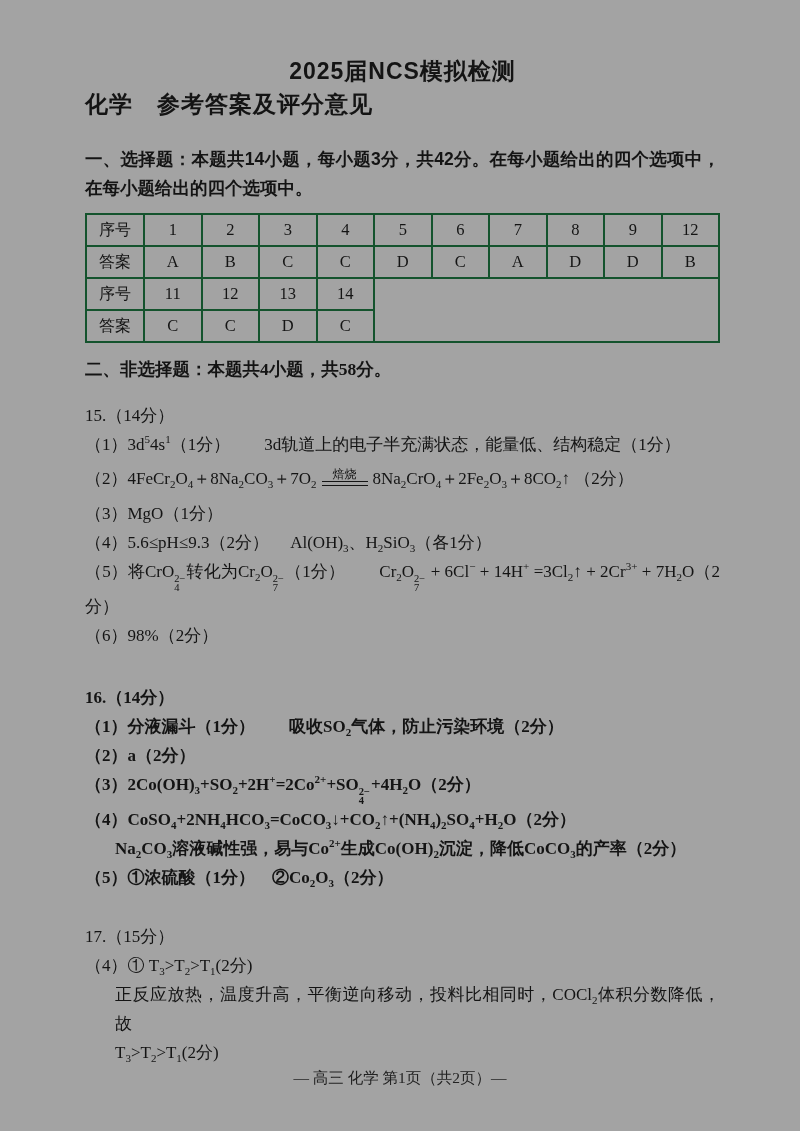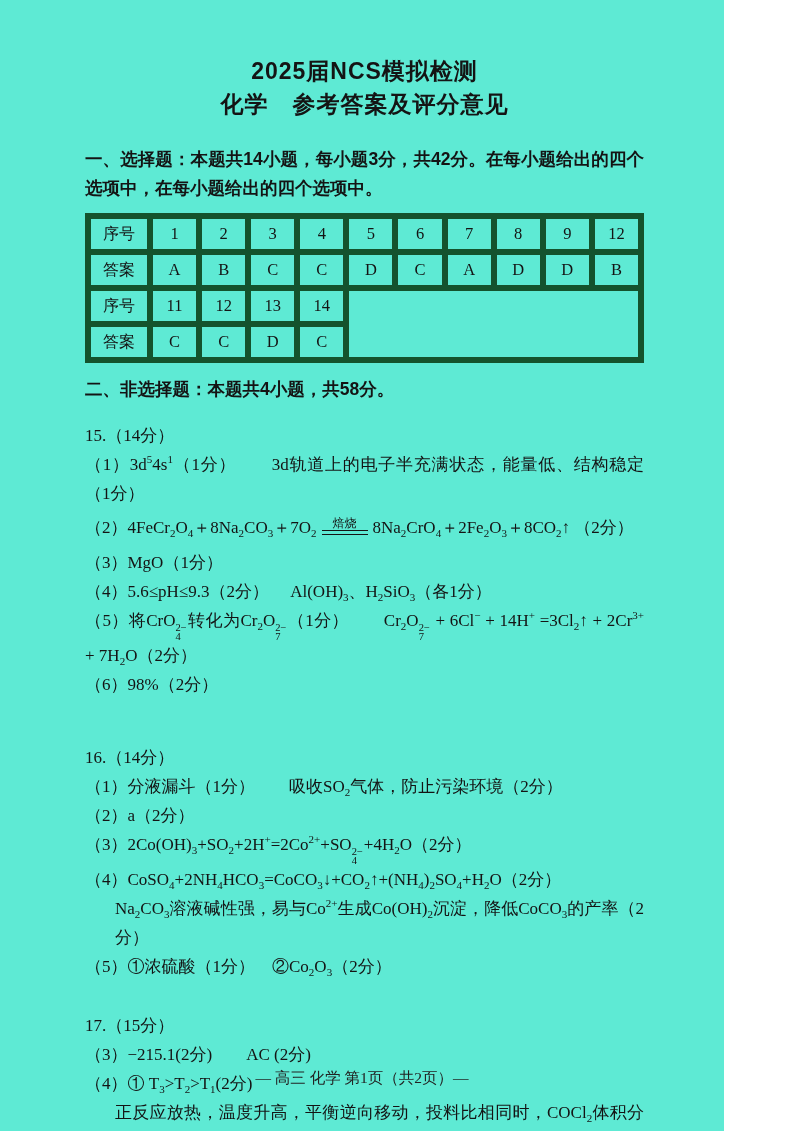--- a/index.html
+++ b/index.html
@@ -1,46 +1,46 @@
 <!DOCTYPE html>
 <html><head>
 <meta charset="utf-8">
 <style>
   html,body{margin:0;padding:0;background:#ffffff;}
   .page{
-    width:724px;height:1131px;background:#5eead4;position:relative;
+    width:800px;height:1131px;background:#a3a3a3;position:relative;
     box-sizing:border-box;padding:56px 80px 0 85px;
     font-family:"Liberation Serif","DejaVu Serif",serif;
     color:#141414;font-size:17px;
   }
   .title{
     text-align:center;font-weight:bold;font-size:23px;line-height:31px;
     font-family:"Liberation Sans","DejaVu Sans",sans-serif;letter-spacing:1px;
   }
   .subtitle{
-    text-align:center;font-weight:bold;font-size:23px;line-height:34px;
+    font-weight:bold;font-size:23px;line-height:34px;
     font-family:"Liberation Sans","DejaVu Sans",sans-serif;letter-spacing:1px;
     margin-bottom:24px;
   }
   .sec-heading{
     margin:0 0 10px 0;font-weight:bold;font-size:17.5px;line-height:29px;
     font-family:"Liberation Sans","DejaVu Sans",sans-serif;text-align:justify;
   }
-  .sec2-heading{margin:12px 0 9px 0;}
+  .sec2-heading{margin:12px 0 9px 0;font-family:Liberation Serif, serif;}
   table.answers{
     width:100%;border-collapse:collapse;table-layout:fixed;
     font-size:16.5px;margin:2px 0 12px 0;
   }
   table.answers td{
-    border:6px solid #14532d;text-align:center;height:30px;padding:0;
+    border:2px solid #14532d;text-align:center;height:30px;padding:0;
   }
   table.answers td.lbl{width:56px;font-size:16px;}
   .q{margin:0;}
   .q15{margin-top:17px;}
-  .q16{margin-top:44px;}
+  .q16{margin-top:33px;font-weight:bold;}
   .q17{margin-top:30px;}
   .qtitle{line-height:29px;}
   .line{line-height:29px;text-align:justify;}
   .indent{padding-left:30px;}
   sub,sup{font-size:11px;line-height:0;}
   .stk{
     display:inline-flex;flex-direction:column;align-items:flex-start;
     vertical-align:-5px;line-height:1;margin:0 1px 0 0;
   }
   .stk-t,.stk-b{font-size:10.5px;line-height:9px;}
@@ -149,21 +149,20 @@
           <span class="stk-t">2−</span>
           <span class="stk-b">4</span>
         </span>+4H<sub>2</sub>O（2分）</div>
     <div class="line">（4）CoSO<sub>4</sub>+2NH<sub>4</sub>HCO<sub>3</sub>=CoCO<sub>3</sub>↓+CO<sub>2</sub>↑+(NH<sub>4</sub>)<sub>2</sub>SO<sub>4</sub>+H<sub>2</sub>O（2分）</div>
     <div class="line indent">Na<sub>2</sub>CO<sub>3</sub>溶液碱性强，易与Co<sup>2+</sup>生成Co(OH)<sub>2</sub>沉淀，降低CoCO<sub>3</sub>的产率（2分）</div>
     <div class="line">（5）①浓硫酸（1分）　②Co<sub>2</sub>O<sub>3</sub>（2分）</div>
   </div>
 
   <div class="q q17">
     <div class="qtitle">17.（15分）</div>
-    <div class="line">（3）−215.1(2分)　　AC (2分)</div>
     <div class="line">（4）① T<sub>3</sub>&gt;T<sub>2</sub>&gt;T<sub>1</sub>(2分)</div>
     <div class="line indent">正反应放热，温度升高，平衡逆向移动，投料比相同时，COCl<sub>2</sub>体积分数降低，故</div>
     <div class="line indent">T<sub>3</sub>&gt;T<sub>2</sub>&gt;T<sub>1</sub>(2分)</div>
 
   </div>
 
   <div class="footer">— 高三 化学 第1页（共2页）—</div>
 
 </div>
 

